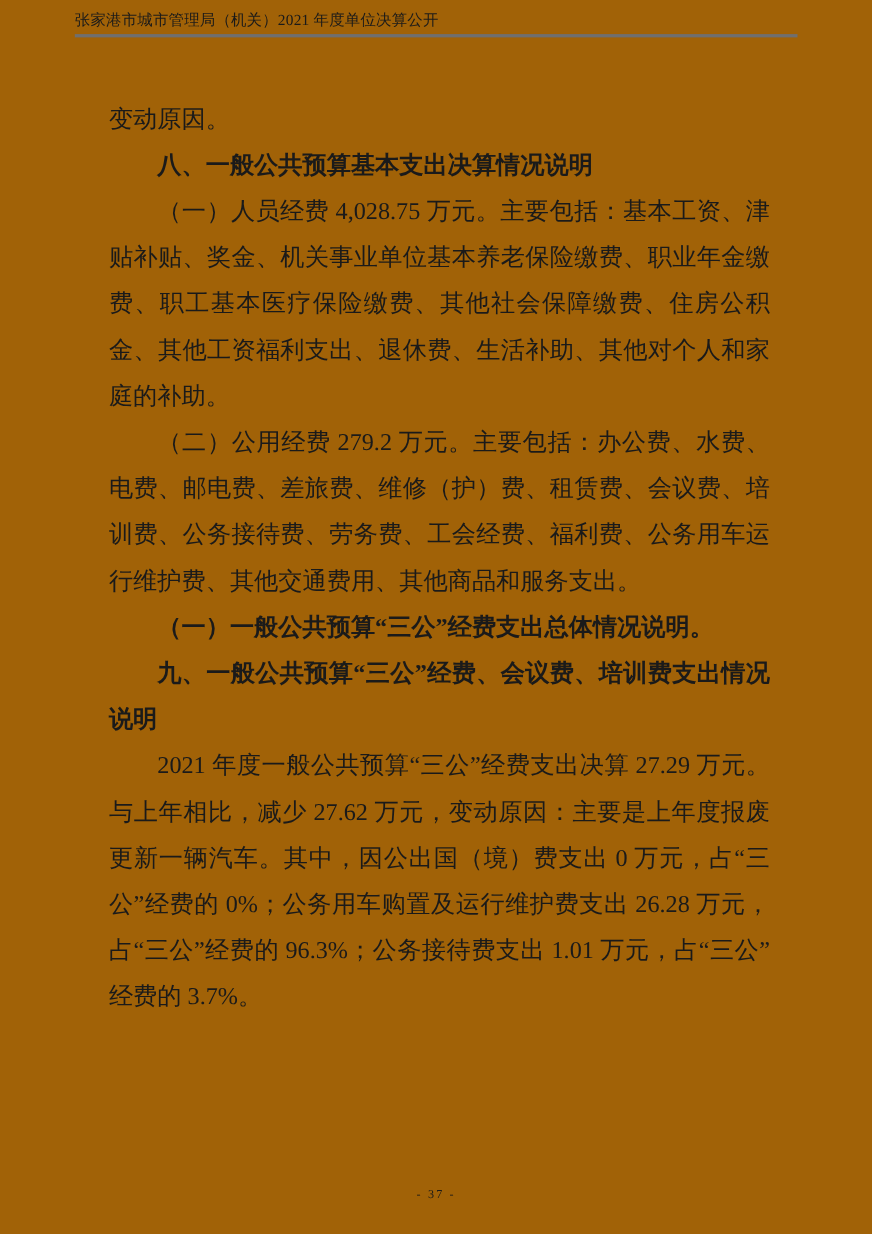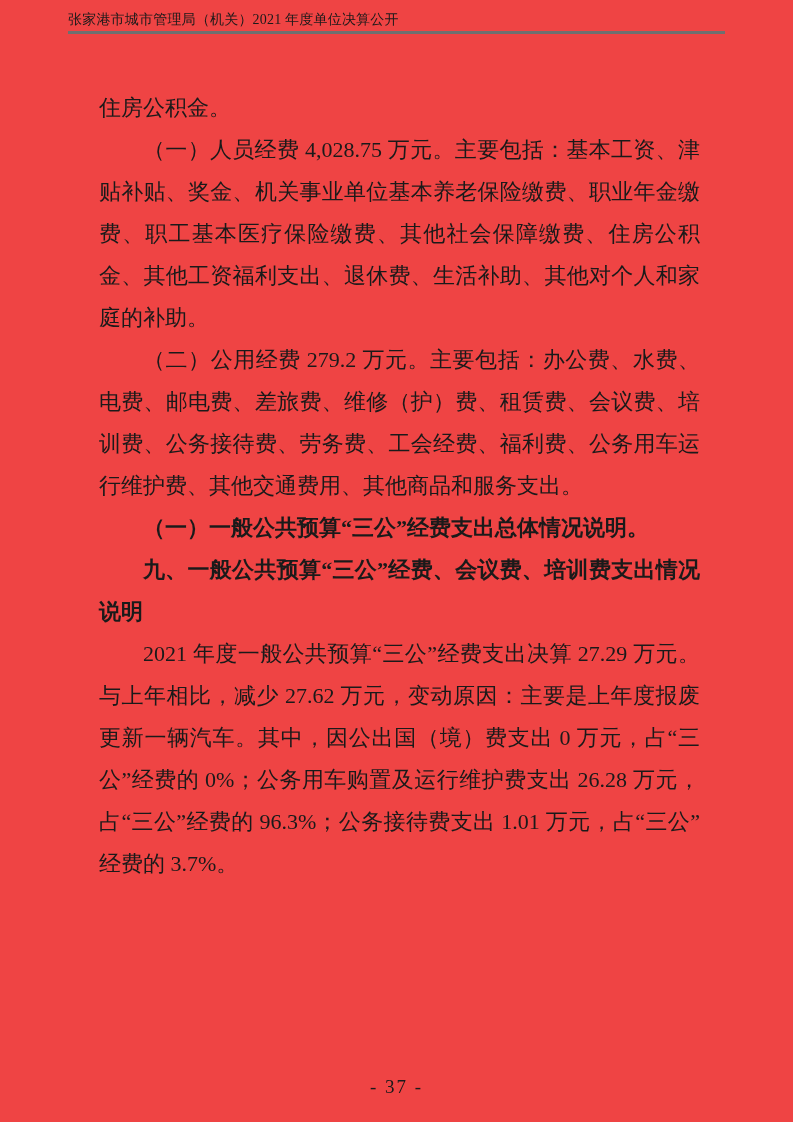--- a/index.html
+++ b/index.html
@@ -5,21 +5,21 @@
   html, body {
     margin: 0;
     padding: 0;
     background: #e9e9e9;
   }
   .page {
     position: relative;
     width: 793px;
     height: 1122px;
     margin: 0 auto;
-    background: #ef4444;
+    background: #a16207;
     overflow: hidden;
     font-family: "Liberation Serif", "DejaVu Serif", serif;
     color: #1a1a1a;
   }
   
   .doc-header {
     position: absolute;
     left: 68px;
     top: 10px;
     width: 657px;
@@ -56,37 +56,38 @@
   .para-bold   { font-weight: 700; }
   
   .doc-footer {
     position: absolute;
     left: 0;
     top: 1076px;
     width: 100%;
     text-align: center;
   }
   .page-number {
-    font-size: 19px;
+    font-size: 11px;
     letter-spacing: 2px;
     color: #1a1a1a;
   }
 </style>
 </head>
 <body>
 
 <div class="page">
 
   <div class="doc-header">
     <span class="header-title">张家港市城市管理局（机关）2021 年度单位决算公开</span>
     <div class="header-rule"></div>
   </div>
 
   <div class="doc-body">
-    <p>住房公积金。</p>
+    <p>变动原因。</p>
+    <p class="para-indent para-bold">八、一般公共预算基本支出决算情况说明</p>
     <p class="para-indent">（一）人员经费 4,028.75 万元。主要包括：基本工资、津贴补贴、奖金、机关事业单位基本养老保险缴费、职业年金缴费、职工基本医疗保险缴费、其他社会保障缴费、住房公积金、其他工资福利支出、退休费、生活补助、其他对个人和家庭的补助。</p>
     <p class="para-indent">（二）公用经费 279.2 万元。主要包括：办公费、水费、电费、邮电费、差旅费、维修（护）费、租赁费、会议费、培训费、公务接待费、劳务费、工会经费、福利费、公务用车运行维护费、其他交通费用、其他商品和服务支出。</p>
     <p class="para-indent para-bold">（一）一般公共预算“三公”经费支出总体情况说明。</p>
     <p class="para-indent para-bold">九、一般公共预算“三公”经费、会议费、培训费支出情况说明</p>
     <p class="para-indent">2021 年度一般公共预算“三公”经费支出决算 27.29 万元。与上年相比，减少 27.62 万元，变动原因：主要是上年度报废更新一辆汽车。其中，因公出国（境）费支出 0 万元，占“三公”经费的 0%；公务用车购置及运行维护费支出 26.28 万元，占“三公”经费的 96.3%；公务接待费支出 1.01 万元，占“三公”经费的 3.7%。</p>
   </div>
 
   <div class="doc-footer">
     <span class="page-number">- 37 -</span>
   </div>

